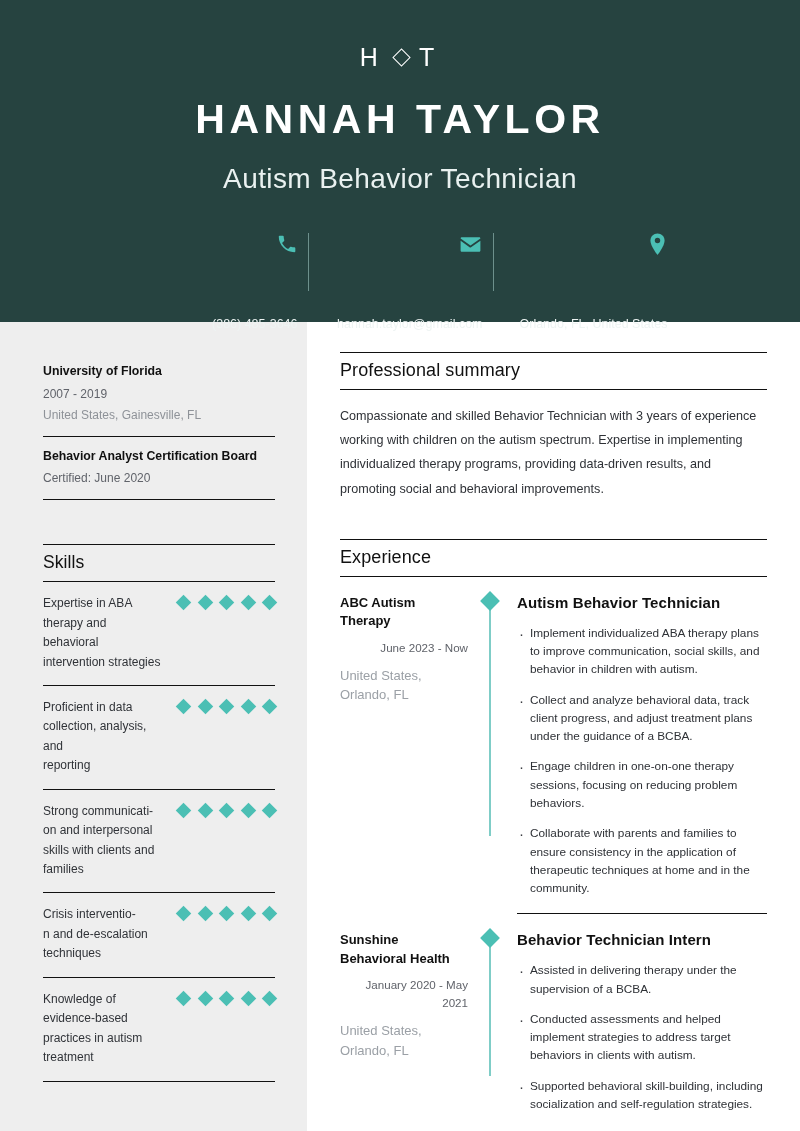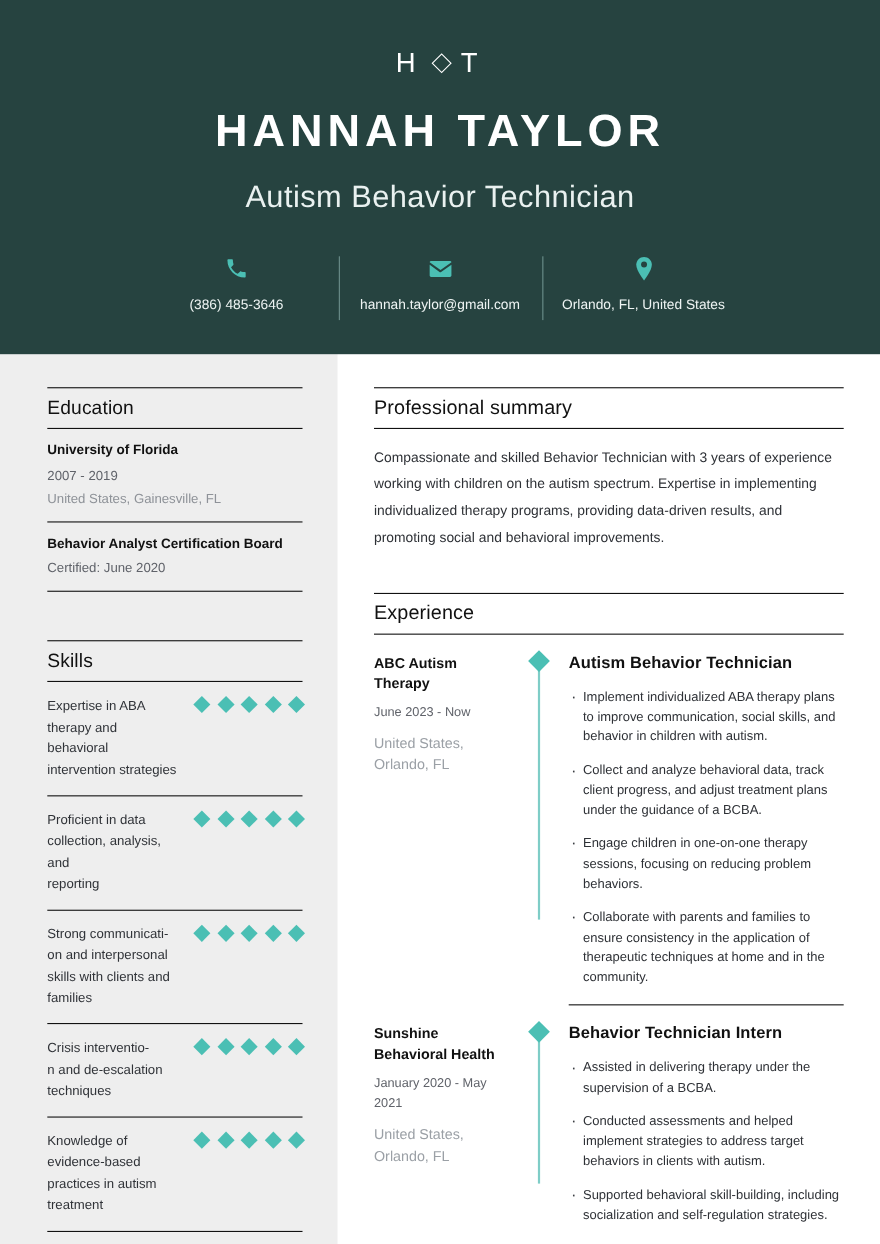--- a/index.html
+++ b/index.html
@@ -59,22 +59,23 @@
     display:flex;
     justify-content:center;
     align-items:flex-start;
     margin-top:36px;
   }
   .contact-item {
     width:185px;
     padding:0 10px;
     display:flex;
     flex-direction:column;
-    align-items:center;
+    align-items:flex-end;
     position:relative;
+    gap:47px;
   }
   .contact-item + .contact-item::before {
     content:"";
     position:absolute;
     left:0; top:2px;
     width:1px; height:58px;
     background:#6d908c;
   }
   .contact-icon {
     height:26px;
@@ -150,21 +151,21 @@
   }
 
   
   .exp-section { margin-top:20px; }
   .exp-entry { display:flex; padding-top:17px; position:relative; }
   .exp-left { width:140px; padding-right:12px; flex:0 0 auto; }
   .exp-company {
     font-size:13px; font-weight:700; color:#111111;
     line-height:1.42; margin-bottom:8px;
   }
-  .exp-dates { font-size:11.6px; color:#60636a; line-height:1.5; margin-bottom:10px; }
+  .exp-dates { font-size:11.6px; color:#60636a; line-height:1.5; margin-bottom:10px;text-align:right; }
   .exp-place { font-size:13px; color:#9ba0a6; line-height:1.5; }
   .exp-timeline {
     width:20px; flex:0 0 auto; position:relative;
     display:flex; justify-content:center;
   }
   .tl-line { width:2.5px; background:#7fcdc7; margin-top:6px; }
   .tl-diamond {
     position:absolute; top:0px; left:50%;
     margin-left:-7px;
     width:14px; height:14px; background:#4bbfb4;
@@ -232,21 +233,20 @@
       <span class="contact-text">Orlando, FL, United States</span>
     </div>
 
   </div>
 </div>
 
 <div class="body-wrap">
 
   <div class="sidebar">
 
-    <div class="sec-head">Education</div>
 
     <div class="edu-entry">
       <div class="edu-school">University of Florida</div>
       <div class="edu-dates">2007 - 2019</div>
       <div class="edu-place">United States, Gainesville, FL</div>
     </div>
 
     <div class="edu-entry">
       <div class="edu-school">Behavior Analyst Certification Board</div>
       <div class="edu-dates">Certified: June 2020</div>

